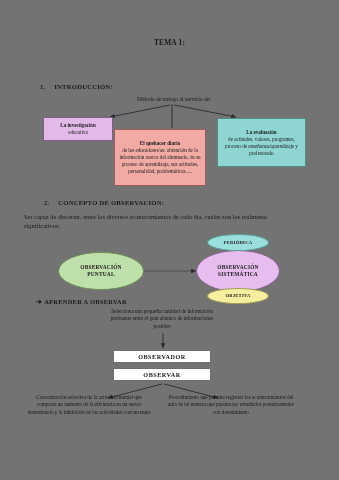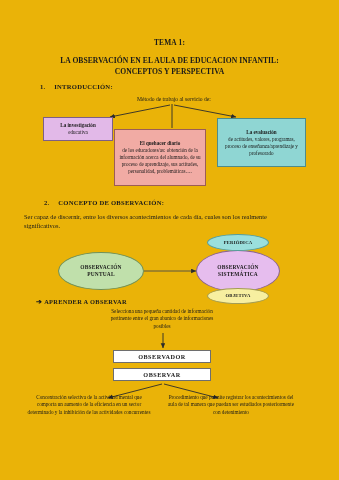--- a/index.html
+++ b/index.html
@@ -8,21 +8,21 @@
     background: #ffffff;
   }
   body {
     font-family: "Liberation Serif", "DejaVu Serif", serif;
     color: #1a1a1a;
   }
   #page {
     position: relative;
     width: 339px;
     height: 480px;
-    background: #eab308;
+    background: #737373;
     overflow: hidden;
   }
   .abs { position: absolute; }
 
   
   .doc-title {
     left: 0; right: 0; top: 38px;
     text-align: center;
     font-size: 7.4px;
     font-weight: bold;
@@ -122,24 +122,20 @@
     margin-right: 2px;
   }
   svg.conn { position: absolute; overflow: visible; pointer-events: none; }
 </style>
 </head>
 <body>
 
 <div id="page">
 
   <div class="abs doc-title">TEMA 1:</div>
-  <div class="abs doc-subtitle">
-    <div>LA OBSERVACIÓN EN EL AULA DE EDUCACION INFANTIL:</div>
-    <div>CONCEPTOS Y PERSPECTIVA</div>
-  </div>
 
   <div class="abs section-head" style="left:40px; top:83px;">
     <span>1.</span>
     <span style="display:inline-block;width:5px"></span>
     <span>INTRODUCCIÓN:</span>
   </div>
 
   <div class="abs cap-line" style="left:109px; top:96px; width:130px;">Método de trabajo al servicio de:</div>
 
   <svg class="conn" style="left:0; top:0; width:339px; height:480px;">

